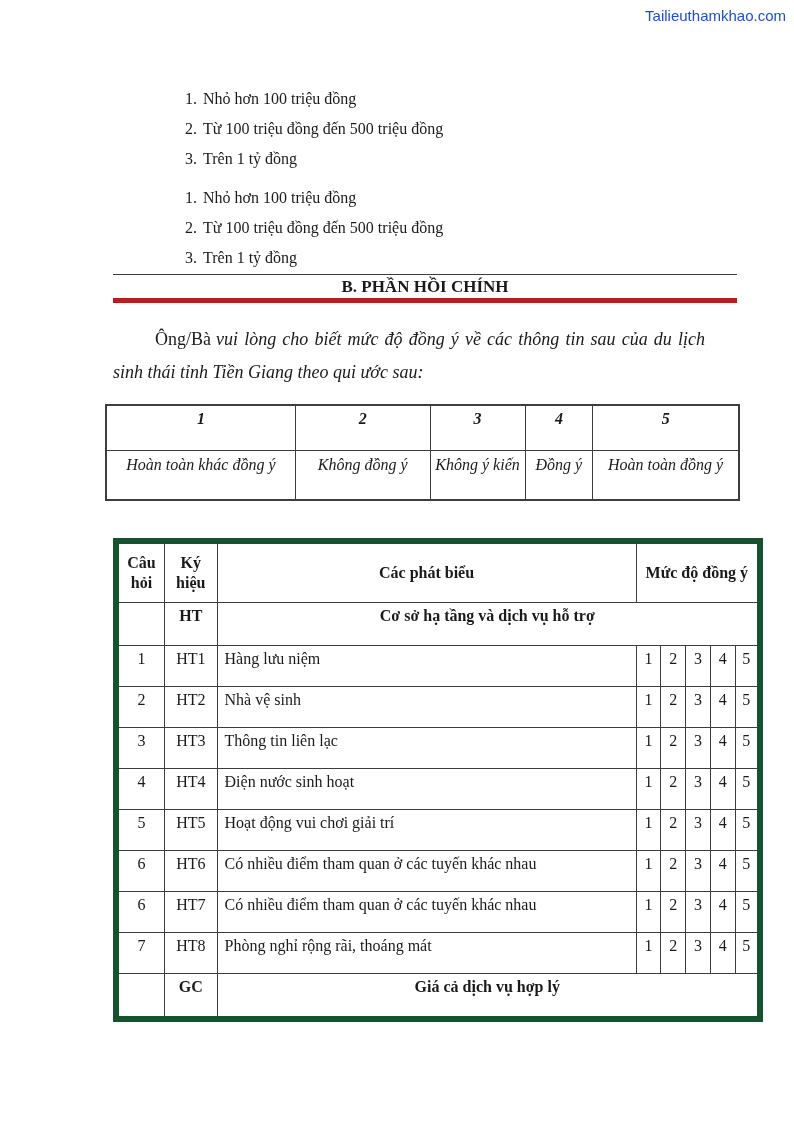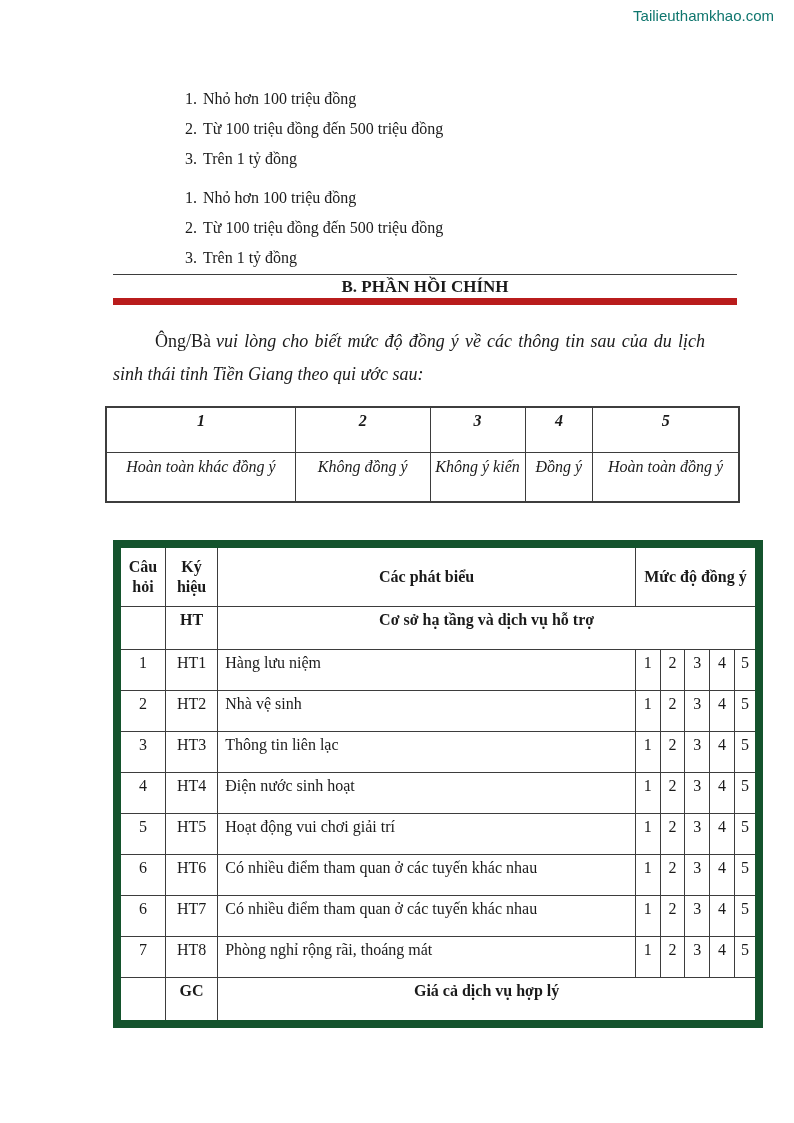--- a/index.html
+++ b/index.html
@@ -9,41 +9,41 @@
     height: 1123px;
     margin: 0 auto;
     background: #ffffff;
     font-family: "Liberation Serif", serif;
     color: #1a1a1a;
     overflow: hidden;
   }
   .watermark {
     position: absolute;
     top: 7px;
-    right: 20px;
+    right: 8px;
     font-family: "Liberation Sans", sans-serif;
     font-size: 15px;
-    color: #0f766e;
+    color: #1d4ed8;
     text-shadow: 1px 1px 0 #ffffff;
   }
   .opt-list { margin: 0 0 0 185px; padding: 0; list-style: none; }
   .opt-list.first { padding-top: 84px; }
   .opt-list li { line-height: 30px; font-size: 16px; font-family: Liberation Serif, serif; }
   .opt-list .marker { display: inline-block; width: 18px; }
   .a3-label {
     margin: 19px 40px 0 113px;
     font-size: 16px;
     line-height: 28px;
   }
   .opt-list.second { margin-top: 9px; }
   .section-title-block {
     margin: 1px 57px 0 113px;
     width: 624px;
     border-top: 1px solid #3d3d3d;
-    border-bottom: 7px solid #b91c1c;
+    border-bottom: 5px solid #b91c1c;
     text-align: center;
   }
   .section-title {
     font-size: 17px;
     font-weight: bold;
     line-height: 21px;
     padding: 1px 0;
   }
   .intro {
     margin: 20px 0 0 113px;
@@ -64,21 +64,21 @@
     width: 635px;
     border: 2px solid #3d3d3d;
   }
   .scale-table td { text-align: center; vertical-align: top; font-size: 16px; }
   .scale-table .vals td { height: 39px; padding-top: 4px; font-weight: bold; font-style: italic; }
   .scale-table .labs td { height: 42px; padding-top: 5px; font-style: italic; }
 
   .survey-table {
     margin: 37px 0 0 113px;
     width: 650px;
-    border: 8px solid #14532d;
+    border: 6px solid #14532d;
   }
   .survey-table td { font-size: 16px; vertical-align: top; }
   .survey-table .hdr td {
     height: 58px;
     font-weight: bold;
     text-align: center;
     vertical-align: middle;
     padding: 0 2px;
     line-height: 20px;
   }

